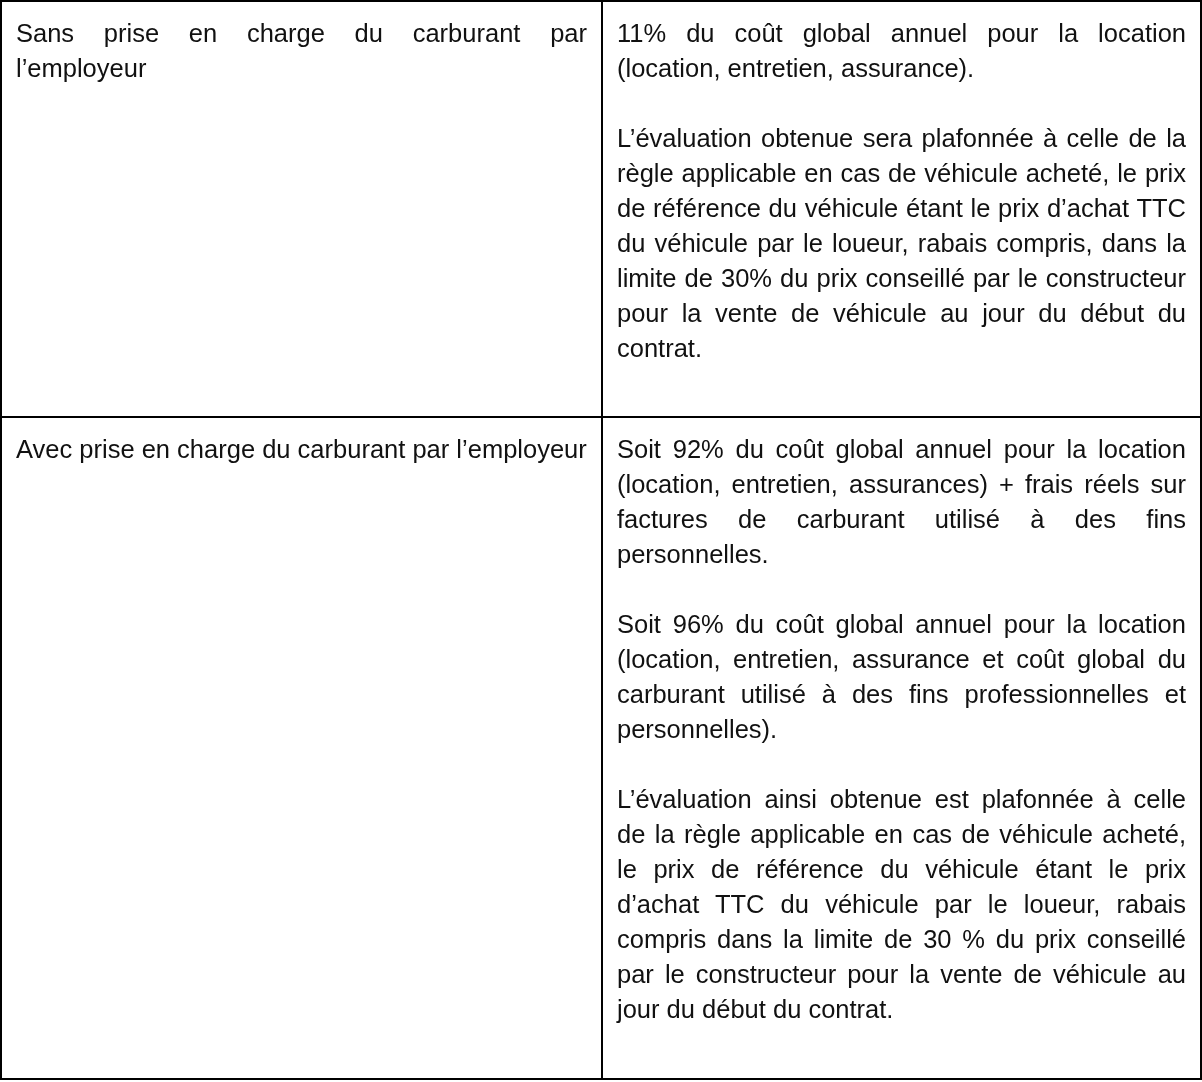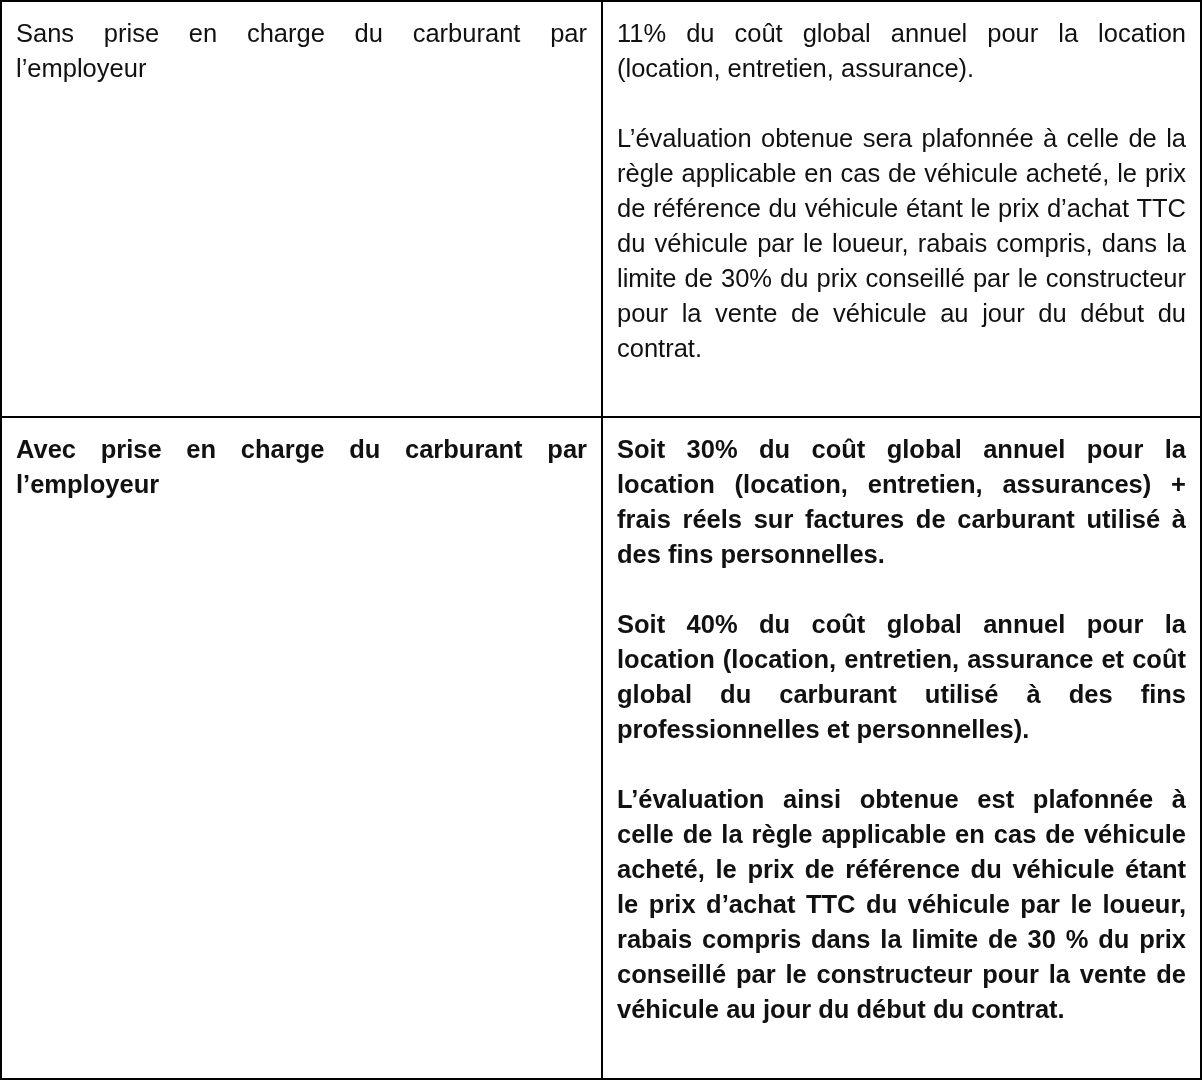--- a/index.html
+++ b/index.html
@@ -5,40 +5,40 @@
   html, body { margin:0; padding:0; background:#ffffff; }
   body { width:1202px; height:1082px; overflow:hidden; }
   table { border-collapse:collapse; width:1202px; table-layout:fixed; }
   td { border:2px solid #000; vertical-align:top; padding:14px 14px 12px 14px;
        font-family:"Liberation Sans", sans-serif; font-size:25.5px; line-height:35px;
        color:#111; text-align:justify; }
   td.left { width:571px; }
   td p { margin:0 0 35px 0; }
   td p:last-child { margin-bottom:0; }
   tr.r1 td { height:388px; }
-  tr.r2 td { height:634px;font-weight:bold; }
+  tr.r2 td { height:634px; }
 </style>
 </head>
 <body>
 
 <table>
   <tbody>
       <tr class="r1">
     <td class="left">
       <p>Sans prise en charge du carburant par l’employeur</p>
     </td>
     <td>
       <p>11% du coût global annuel pour la location (location, entretien, assurance).</p>
       <p>L’évaluation obtenue sera plafonnée à celle de la règle applicable en cas de véhicule acheté, le prix de référence du véhicule étant le prix d’achat TTC du véhicule par le loueur, rabais compris, dans la limite de 30% du prix conseillé par le constructeur pour la vente de véhicule au jour du début du contrat.</p>
     </td>
   </tr>
   <tr class="r2">
     <td class="left">
       <p>Avec prise en charge du carburant par l’employeur</p>
     </td>
     <td>
-      <p>Soit 30% du coût global annuel pour la location (location, entretien, assurances) + frais réels sur factures de carburant utilisé à des fins personnelles.</p>
-      <p>Soit 40% du coût global annuel pour la location (location, entretien, assurance et coût global du carburant utilisé à des fins professionnelles et personnelles).</p>
+      <p>Soit 92% du coût global annuel pour la location (location, entretien, assurances) + frais réels sur factures de carburant utilisé à des fins personnelles.</p>
+      <p>Soit 96% du coût global annuel pour la location (location, entretien, assurance et coût global du carburant utilisé à des fins professionnelles et personnelles).</p>
       <p>L’évaluation ainsi obtenue est plafonnée à celle de la règle applicable en cas de véhicule acheté, le prix de référence du véhicule étant le prix d’achat TTC du véhicule par le loueur, rabais compris dans la limite de 30 % du prix conseillé par le constructeur pour la vente de véhicule au jour du début du contrat.</p>
     </td>
   </tr>
 </tbody>
   </table>
 
 </body></html>

